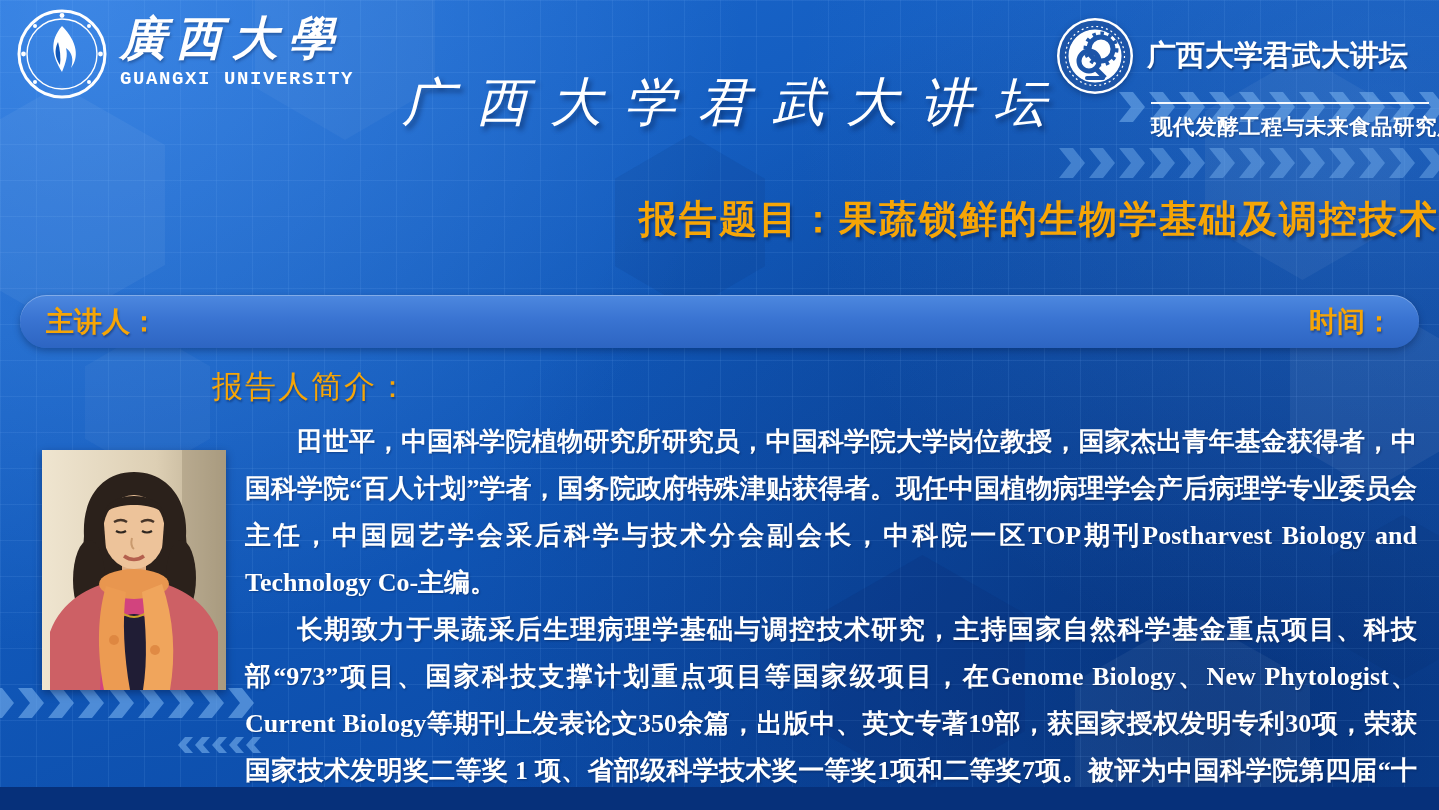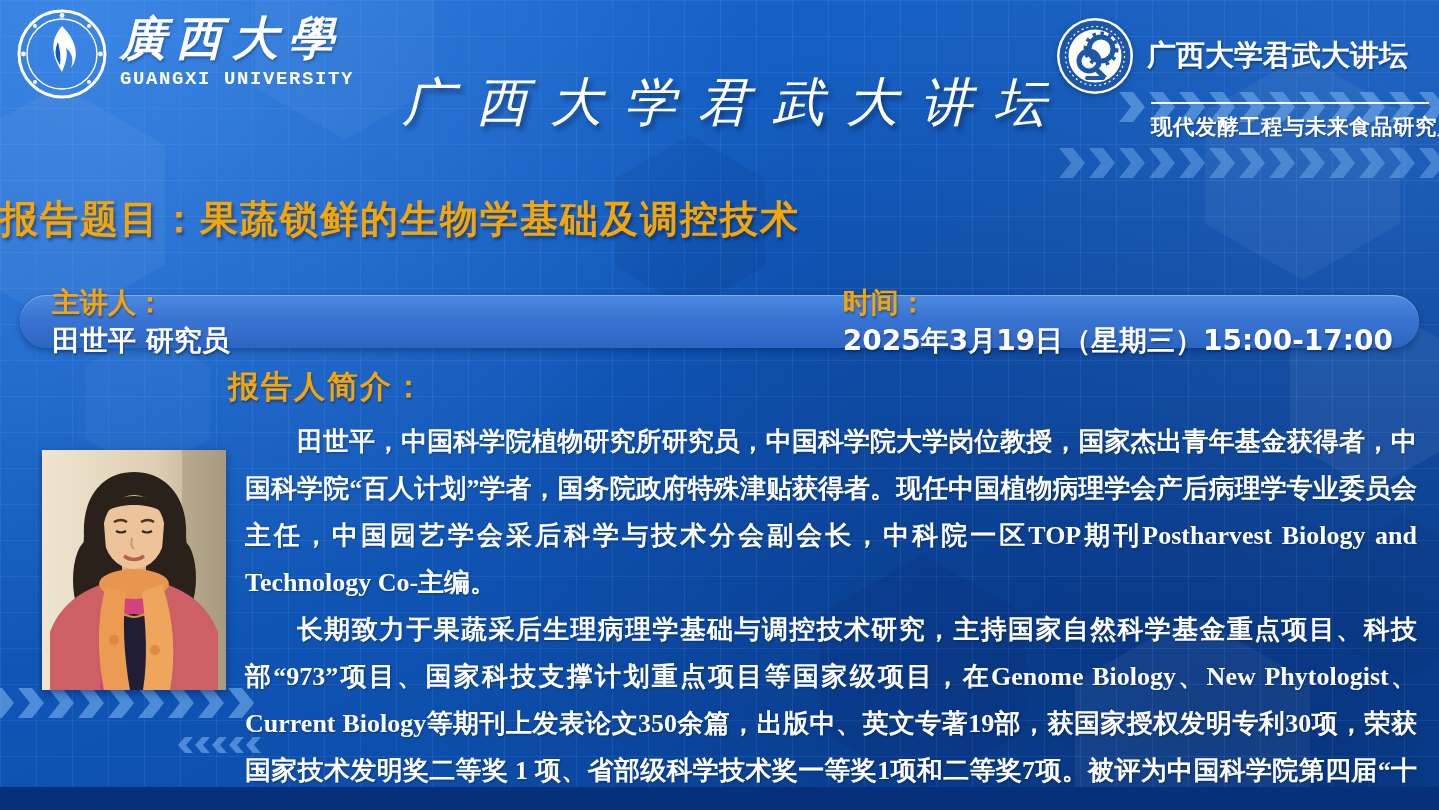--- a/index.html
+++ b/index.html
@@ -47,39 +47,39 @@
   
   .college-block { right:6px; top:16px; width:378px; }
   .college-row { display:flex; align-items:center; position:relative; z-index:2; }
   .badge { width:80px; height:80px; flex:0 0 auto; filter:drop-shadow(0 2px 3px rgba(0,20,60,.35)); }
   .college-name { font-size:29px; font-weight:bold; margin-left:12px; white-space:nowrap; text-shadow:1px 2px 2px rgba(0,20,60,.4); }
   .college-divider { height:2px; background:rgba(255,255,255,.95); margin:6px 4px 8px 96px; position:relative; z-index:2; }
   .institute-name { font-size:21.5px; font-weight:bold; letter-spacing:.5px; margin-left:96px; white-space:nowrap; position:relative; z-index:2; text-shadow:1px 1px 2px rgba(0,20,60,.4); }
 
   
   .lecture-title {
-    left:0; top:194px; width:100%; text-align:left;
+    left:0; top:194px; width:100%; text-align:right;
     font-size:38px; font-weight:bold; letter-spacing:2px;
     color:var(--accent); text-shadow:2px 3px 3px rgba(0,15,50,.4); white-space:nowrap;
   }
 
   
   .info-bar {
     left:20px; right:20px; top:295px; height:53px; border-radius:27px;
     background:linear-gradient(180deg,#4d88df 0%, #3a74d2 45%, #2d65c2 100%);
     box-shadow:0 3px 7px rgba(0,20,60,.35), inset 0 1px 0 rgba(255,255,255,.3);
     display:flex; align-items:center; justify-content:space-between; padding:0 26px;
     white-space:nowrap;
   }
-  .info-group { display:flex; align-items:baseline;flex-direction:column; }
+  .info-group { display:flex; align-items:baseline; }
   .info-label { color:var(--accent); font-size:28px; font-weight:bold; text-shadow:1px 2px 2px rgba(0,15,50,.35); }
   .info-value { color:#fff; font-size:28px; font-weight:bold; margin-left:6px; text-shadow:1px 2px 2px rgba(0,15,50,.35); }
 
   
-  .bio-heading { left:228px; top:366px; font-size:31px; font-weight:bold; letter-spacing:2px; color:var(--accent); text-shadow:1px 2px 2px rgba(0,15,50,.35); }
+  .bio-heading { left:212px; top:366px; font-size:31px; font-weight:normal; letter-spacing:2px; color:var(--accent); text-shadow:1px 2px 2px rgba(0,15,50,.35); }
   .photo-frame { left:42px; top:450px; width:184px; height:240px; box-shadow:0 3px 8px rgba(0,15,50,.4); }
   .photo-frame svg { display:block; }
   .bio-text {
     left:245px; top:418px; width:1172px;
     font-family:"Liberation Serif","DejaVu Serif",serif; font-weight:600;
     font-size:26px; line-height:47px; text-align:justify;
     text-shadow:1px 1px 2px rgba(0,15,50,.35);
   }
   .bio-text p { margin:0; text-indent:2em; }
 
@@ -201,25 +201,23 @@
     </div>
     <div class="college-divider"></div>
     <div class="institute-name">现代发酵工程与未来食品研究所</div>
   </div>
 
   <div class="content lecture-title">报告题目：果蔬锁鲜的生物学基础及调控技术</div>
 
   <div class="content info-bar">
     <div class="info-group">
       <span class="info-label">主讲人：</span>
-      <span class="info-value">田世平 研究员</span>
     </div>
     <div class="info-group">
       <span class="info-label">时间：</span>
-      <span class="info-value">2025年3月19日（星期三）15:00-17:00</span>
     </div>
   </div>
 
   <div class="content bio-heading">报告人简介：</div>
 
   <div class="content photo-frame">
     <svg width="184" height="240" viewBox="0 0 184 240">
       <defs>
         <linearGradient id="pbg" x1="0" y1="0" x2="1" y2="0">
           <stop offset="0" stop-color="#efe5d0"></stop>

